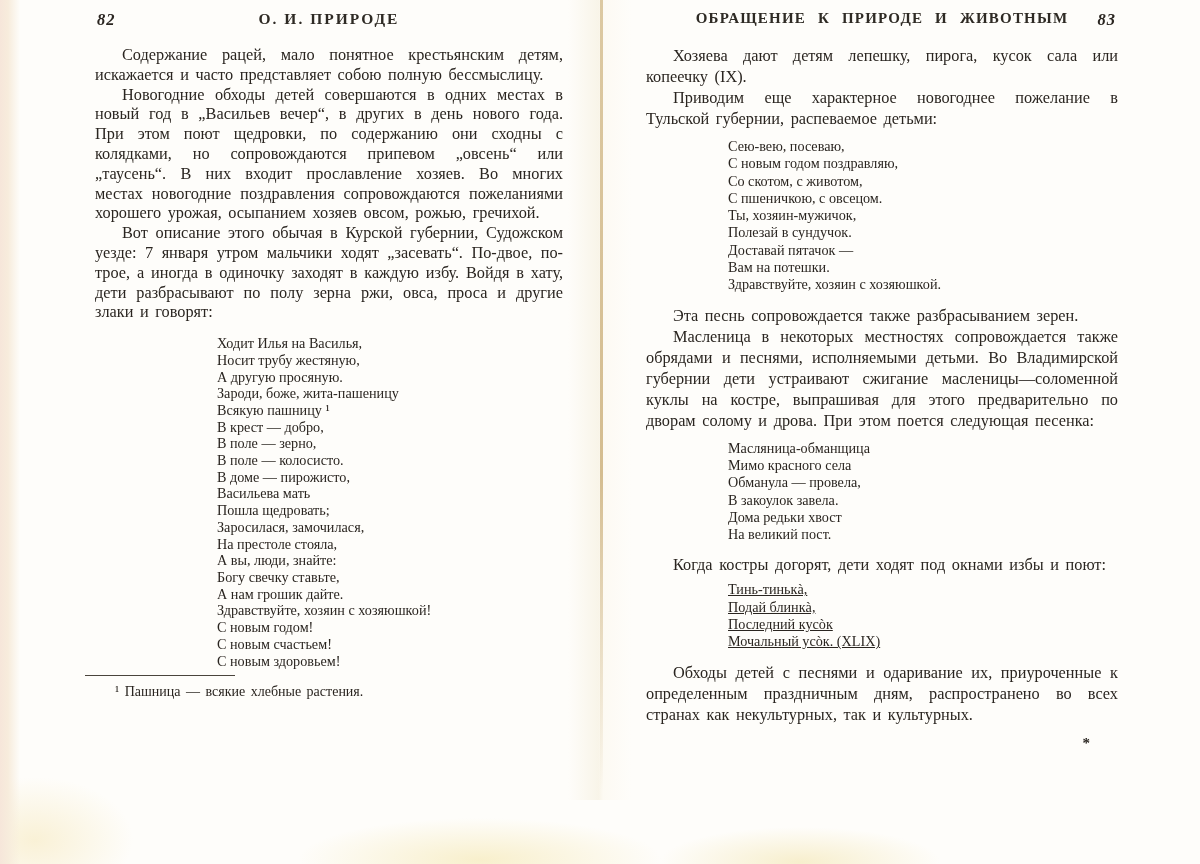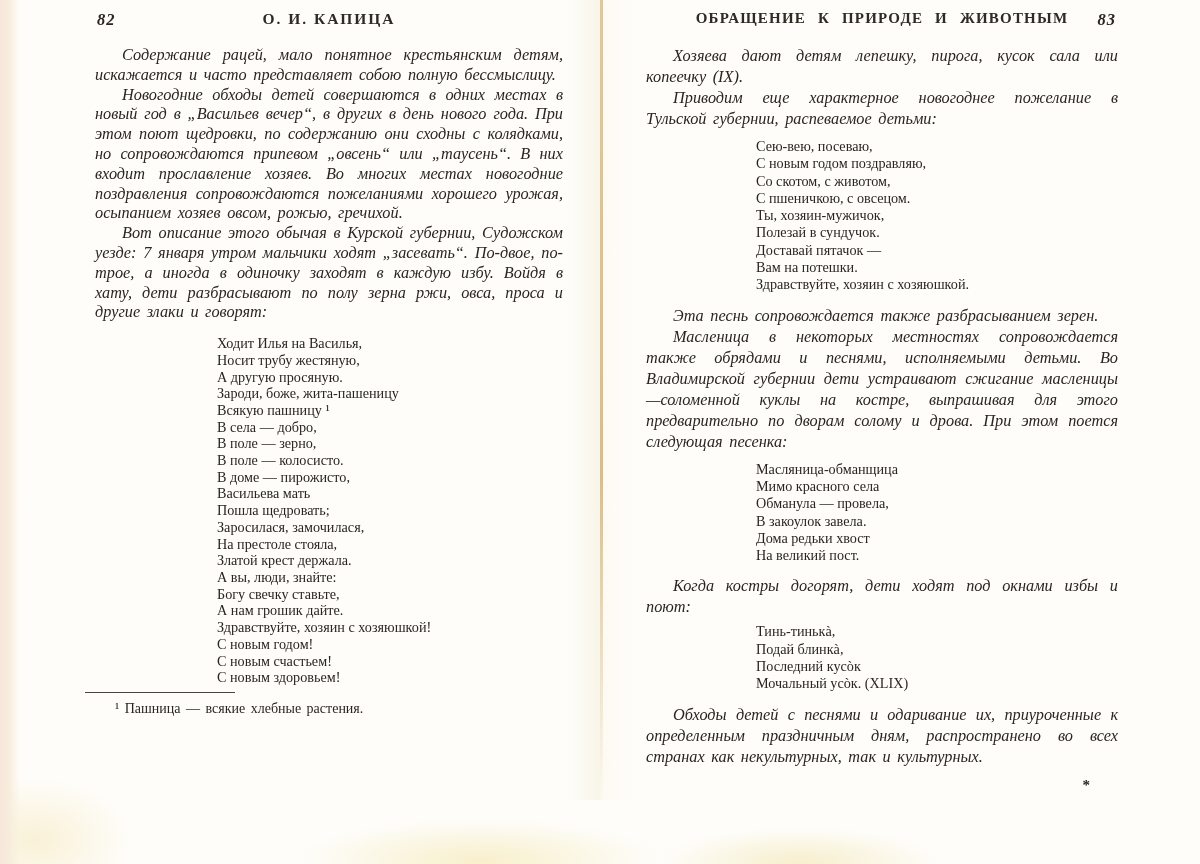--- a/index.html
+++ b/index.html
@@ -46,29 +46,29 @@
   .page.right .runhead { letter-spacing: 1.2px; word-spacing: 7px; font-size: 15px; font-family: Liberation Serif, serif; }
   .pagenum {
     position: absolute; top: 0; font-style: italic; font-weight: 700;
     font-size: 16.5px; letter-spacing: 1px;
   }
   .pagenum.pn-left  { left: 2px; }
   .pagenum.pn-right { right: 2px; }
 
   p.body {
     margin: 0; font-size: 16.3px; line-height: 19.8px;
-    text-align: justify; word-spacing: 2.5px; font-style: italic;
+    text-align: justify; word-spacing: 2.5px;
   }
   p.body.indent { text-indent: 27px; }
   .page.right p.body { line-height: 21px; }
-  .mt-sm { margin-top: 6px !important; }
+  .mt-sm { margin-top: 6px !important; text-decoration: underline; }
   .mt-md { margin-top: 11px !important; }
 
   .verse { margin: 13px 0 6px 122px; font-size: 14.2px; line-height: 16.7px; }
-  .page.right .verse { margin-left: 110px; line-height: 17.3px; margin-top: 9px; margin-bottom: 4px; }
+  .page.right .verse { margin-left: 82px; line-height: 17.3px; margin-top: 9px; margin-bottom: 4px; }
   .verse > div { white-space: nowrap; }
 
   .footnote-rule {
     width: 150px; height: 0; border-top: 1.5px solid #4a443c;
     margin: 6px 0 7px -10px;
   }
   p.footnote {
     margin: 0; font-size: 14px; line-height: 17px;
     text-indent: 20px; word-spacing: 2px;
   }
@@ -81,42 +81,41 @@
 <body>
 
 <div class="scan">
   <div class="edge-strip"></div>
   <div class="gutter-shade"></div>
   <div class="gutter"></div>
 
   <section class="page left">
     <header>
       <span class="pagenum pn-left">82</span>
-      <span class="runhead">О. И. КАПИЦА</span>
+      <span class="runhead">О. И. ПРИРОДЕ</span>
     </header>
 
     <p class="body indent">Содержание рацей, мало понятное крестьянским детям, искажается и часто представляет собою полную бессмыслицу.</p>
     <p class="body indent">Новогодние обходы детей совершаются в одних местах в новый год в „Васильев вечер“, в других в день нового года. При этом поют щедровки, по содержанию они сходны с колядками, но сопровождаются припевом „овсень“ или „таусень“. В них входит прославление хозяев. Во многих местах новогодние поздравления сопровождаются пожеланиями хорошего урожая, осыпанием хозяев овсом, рожью, гречихой.</p>
     <p class="body indent">Вот описание этого обычая в Курской губернии, Судожском уезде: 7 января утром мальчики ходят „засевать“. По-двое, по-трое, а иногда в одиночку заходят в каждую избу. Войдя в хату, дети разбрасывают по полу зерна ржи, овса, проса и другие злаки и говорят:</p>
 
     <div class="verse">
       <div>Ходит Илья на Василья,</div>
       <div>Носит трубу жестяную,</div>
       <div>А другую просяную.</div>
       <div>Зароди, боже, жита-пашеницу</div>
       <div>Всякую пашницу ¹</div>
-      <div>В села — добро,</div>
+      <div>В крест — добро,</div>
       <div>В поле — зерно,</div>
       <div>В поле — колосисто.</div>
       <div>В доме — пирожисто,</div>
       <div>Васильева мать</div>
       <div>Пошла щедровать;</div>
       <div>Заросилася, замочилася,</div>
       <div>На престоле стояла,</div>
-      <div>Златой крест держала.</div>
       <div>А вы, люди, знайте:</div>
       <div>Богу свечку ставьте,</div>
       <div>А нам грошик дайте.</div>
       <div>Здравствуйте, хозяин с хозяюшкой!</div>
       <div>С новым годом!</div>
       <div>С новым счастьем!</div>
       <div>С новым здоровьем!</div>
     </div>
 
     <div class="footnote-rule"></div>

